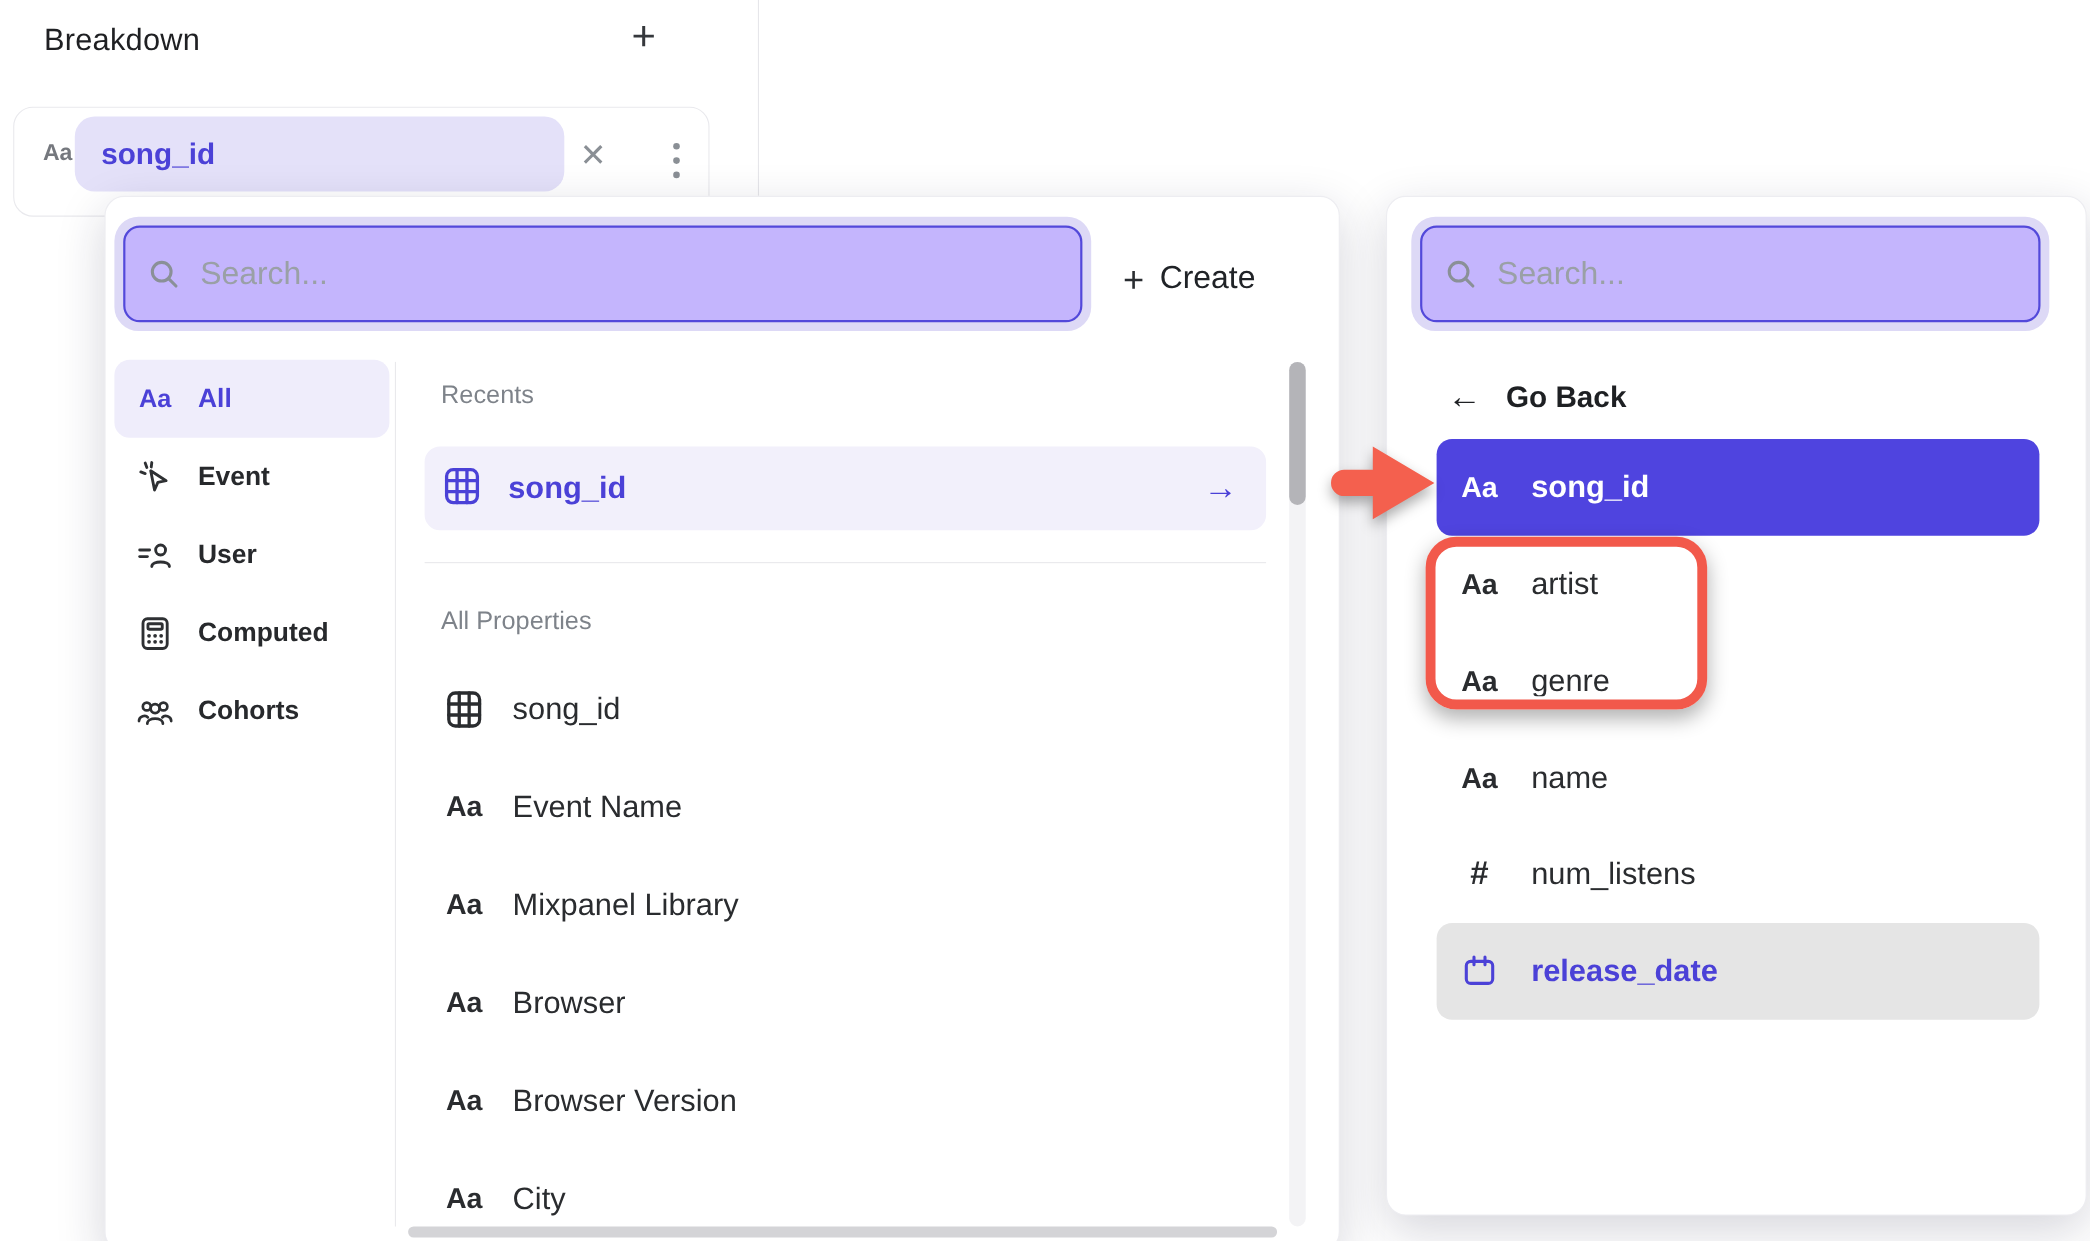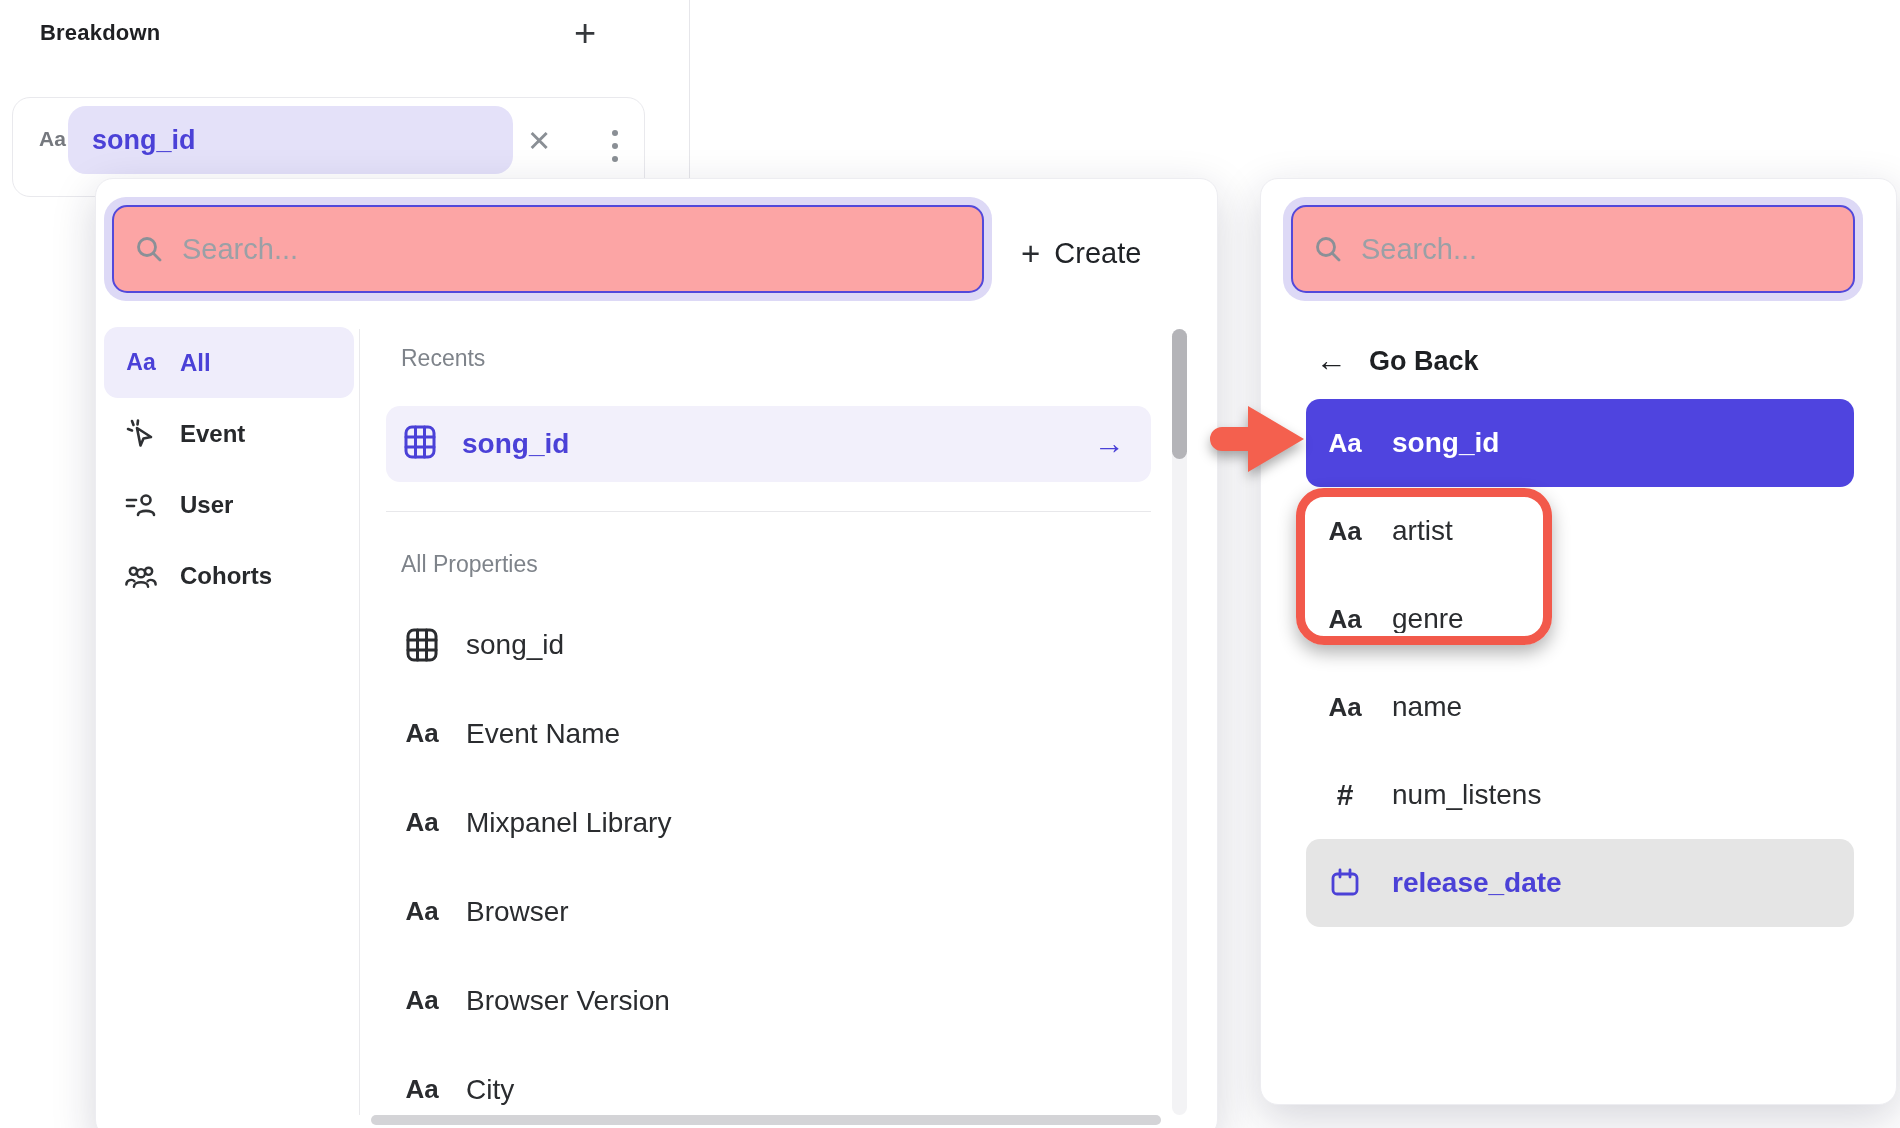--- a/index.html
+++ b/index.html
@@ -4,21 +4,21 @@
 <style>
   * { margin:0; padding:0; box-sizing:border-box; }
   html,body { width:1900px; height:1128px; overflow:hidden; background:#ffffff;
               font-family:"Liberation Sans", sans-serif; }
 
   
   .abs { position:absolute; }
 
   
   #app-divider { left:689px; top:0; width:1px; height:178px; background:#e6e6ea; }
-  #breakdown-title { left:40px; top:20px; font-size:22px; font-weight:bold; color:#1f2023; letter-spacing:.2px; }
+  #breakdown-title { left:40px; top:20px; font-size:28px; font-weight:normal; color:#1f2023; letter-spacing:.2px; }
   #breakdown-add { left:574px; top:14px; font-size:38px; font-weight:300; color:#35383c; cursor:pointer; line-height:1; }
 
   #chip-container { left:12px; top:97px; width:633px; height:100px; background:#fff;
                     border:1px solid #e9e9ed; border-radius:18px; z-index:1; }
   #chip-type { position:absolute; left:26px; top:29px; font-size:21px; font-weight:bold; color:#75787E; }
   #chip-pill { position:absolute; left:55px; top:8px; width:445px; height:68px; background:#E4E1F9;
                border-radius:18px; display:flex; align-items:center; padding-left:24px; }
   #chip-pill span { font-size:27px; font-weight:bold; color:#4B41D7; }
   #chip-close { position:absolute; left:514px; top:26px; font-size:29px; color:#8A8F95; cursor:pointer; }
   .kebab { position:absolute; left:582px; top:22px; width:40px; height:52px; display:flex;
@@ -28,21 +28,21 @@
   
   .panel { background:#fff; border:1px solid #ededf1; border-radius:18px;
            box-shadow:0 14px 44px rgba(25,25,60,.18); z-index:5; }
   #left-panel  { left:95px;  top:178px; width:1123px; height:960px; }
   #right-panel { left:1260px; top:178px; width:637px;  height:927px; }
 
   
   .search-halo { position:absolute; background:#DDD9F6; border-radius:22px; padding:8px; }
   #left-search-halo  { left:8px;  top:18px; width:888px; height:104px; }
   #right-search-halo { left:22px; top:18px; width:580px; height:104px; }
-  .search-box { width:100%; height:100%; background:#fca5a5; border:2px solid #5349DA; border-radius:15px;
+  .search-box { width:100%; height:100%; background:#c4b5fd; border:2px solid #5349DA; border-radius:15px;
                 display:flex; align-items:center; gap:18px; padding:0 20px; }
   .search-box svg { flex:0 0 auto; }
   .search-box input { border:none; outline:none; flex:1; font-size:29px; color:#3c4043;
                       font-family:"Liberation Sans", sans-serif; background:transparent; }
   .search-box input::placeholder { color:#9AA0A6; }
 
   
   #create-btn { left:925px; top:44px; height:60px; display:flex; align-items:center; gap:14px; cursor:pointer; }
   #create-btn .plus { font-size:33px; font-weight:300; color:#2a2d31; line-height:1; }
   #create-btn .lbl  { font-size:29px; font-weight:500; color:#202327; }
@@ -166,20 +166,39 @@
         <svg width="34" height="34" viewBox="0 0 34 34">
           <g fill="none" stroke="#2E3033" stroke-width="2.6" stroke-linecap="round">
             <line x1="3" y1="12" x2="12" y2="12"></line>
             <line x1="3" y1="18" x2="10" y2="18"></line>
             <circle cx="22" cy="12" r="4.5"></circle>
             <path d="M14 27 c0-5.5 16-5.5 16 0"></path>
           </g>
         </svg>
       </span>
       <span class="lbl">User</span>
+    </div>
+    <div class="cat-row">
+      <span class="icon-box">
+        <svg width="34" height="34" viewBox="0 0 34 34">
+          <g fill="none" stroke="#2E3033" stroke-width="2.6">
+            <rect x="6" y="3.5" width="22" height="27" rx="4"></rect>
+            <rect x="10.5" y="8" width="13" height="5" rx="1"></rect>
+          </g>
+          <g fill="#2E3033">
+            <circle cx="11.5" cy="19" r="1.7"></circle>
+              <circle cx="17" cy="19" r="1.7"></circle>
+              <circle cx="22.5" cy="19" r="1.7"></circle>
+            <circle cx="11.5" cy="24.5" r="1.7"></circle>
+              <circle cx="17" cy="24.5" r="1.7"></circle>
+              <circle cx="22.5" cy="24.5" r="1.7"></circle>
+          </g>
+        </svg>
+      </span>
+      <span class="lbl">Computed</span>
     </div>
     <div class="cat-row">
       <span class="icon-box">
         <svg width="36" height="34" viewBox="0 0 36 34">
           <g fill="none" stroke="#2E3033" stroke-width="2.6" stroke-linecap="round">
             <circle cx="10" cy="12" r="3.8"></circle>
             <circle cx="26" cy="12" r="3.8"></circle>
             <circle cx="18" cy="14" r="4.3"></circle>
             <path d="M2.5 26 c0-5 6.5-6 8.5-3.5"></path>
             <path d="M33.5 26 c0-5 -6.5-6 -8.5-3.5"></path>

